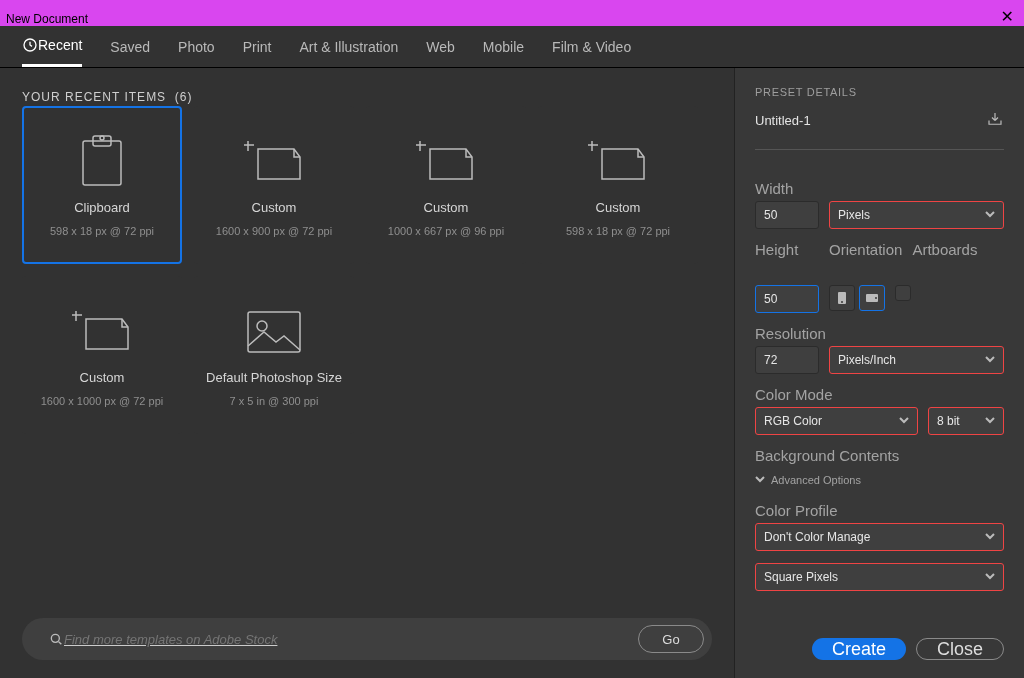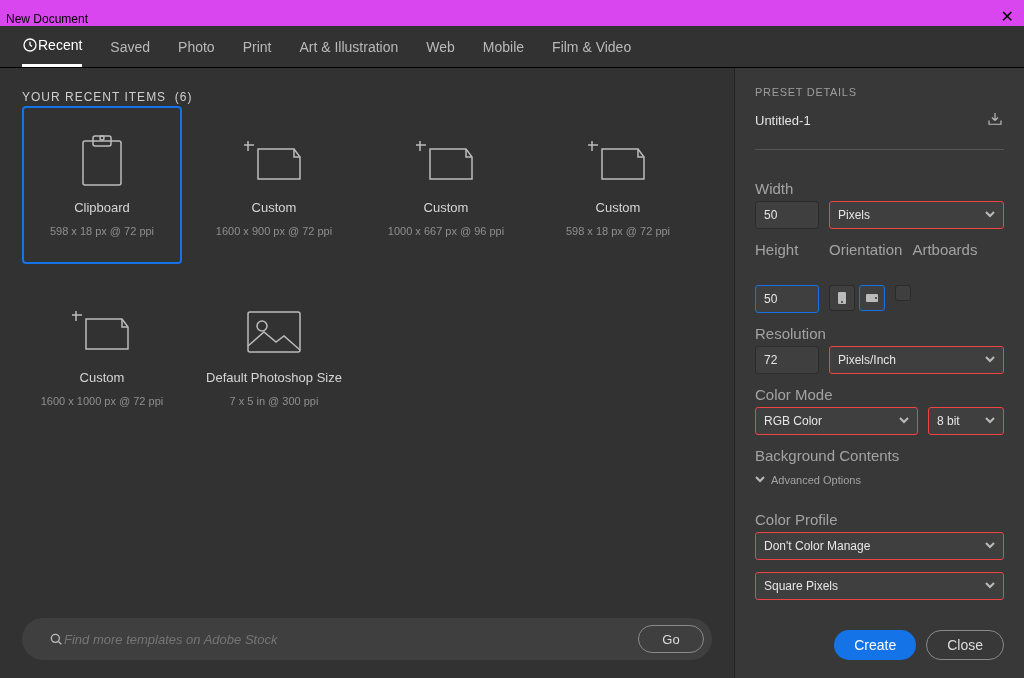--- a/index.html
+++ b/index.html
@@ -15,44 +15,44 @@
   .sectionlabel { color:#cfcfcf; font-size:12px; letter-spacing:1px; margin-bottom:2px;}
   .grid { display:flex; flex-wrap:wrap; gap:12px; }
   .card { width:160px; height:158px; background:#323232; border:1px solid transparent; border-radius:4px; display:flex; flex-direction:column; align-items:center; justify-content:center; gap:10px; cursor:pointer;}
   .card.selected{ border:2px solid #1473e6; }
   .card .ico{ width:68px; height:56px; display:flex; align-items:center; justify-content:center; }
   .card .ico svg{stroke:#bcbcbc;fill:none;stroke-width:1.5;}
   .card .t1{ color:#d6d6d6; font-size:13px;}
   .card .t2{ color:#8f8f8f; font-size:11px;}
   .searchbar{ position:absolute; bottom:18px; left:22px; right:22px; height:42px; background:#3f3f3f; border-radius:21px; display:flex; align-items:center; padding:0 8px 0 42px;}
   .searchbar svg{position:absolute;left:26px;width:16px;height:16px;stroke:#bbb;fill:none;stroke-width:2;}
-  .searchbar input{flex:1;background:transparent;border:none;color:#ccc;font-size:13px;font-style:italic;outline:none;}
+  .searchbar input{flex:1;background:transparent;border:none;color:#ccc;font-size:13px;font-style:italic;outline:none;text-decoration:underline;}
   .gobtn{width:66px;height:28px;border-radius:14px;border:1px solid #8a8a8a;background:transparent;color:#ddd;font-size:13px;cursor:pointer;}
 
   .right{ width:290px; background:#383838; border-left:1px solid #222; padding:18px 20px; font-size:12px; overflow:hidden; display:flex; flex-direction:column;}
   .right .hdr{color:#9e9e9e; font-size:11px; letter-spacing:.7px; margin-bottom:12px;}
   .namefield{display:flex;align-items:center;justify-content:space-between;border-bottom:1px solid #555;padding-bottom:18px;margin-bottom:30px;}
   .namefield span{color:#e4e4e4;font-size:13px;}
   .dl-ico svg{width:18px;height:18px;stroke:#bbb;fill:none;stroke-width:1.6;}
   .lbl{color:#a3a3a3;font-size:15px;margin-bottom:4px;display:block;}
   .row{display:flex;gap:10px;margin-bottom:12px;}
   .numbox{width:64px;height:28px;background:#3f3f3f;border:1px solid #2b2b2b;color:#e6e6e6;font-size:12px;padding:0 8px;border-radius:3px;outline:none;}
   .numbox.focus{border:1px solid #1473e6;}
   .select{flex:1;height:28px;background:#3f3f3f;border:1px solid #ef4444;color:#e6e6e6;font-size:12px;padding:0 8px;border-radius:3px;display:flex;align-items:center;justify-content:space-between;cursor:pointer;}
   .select.small{flex:none;width:76px;}
   .chev svg{width:10px;height:10px;stroke:#bbb;fill:none;stroke-width:2;}
   .orient{display:flex;gap:4px;}
   .orientbtn{width:26px;height:26px;background:#3f3f3f;border:1px solid #2b2b2b;border-radius:3px;display:flex;align-items:center;justify-content:center;cursor:pointer;}
   .orientbtn.sel{border:1px solid #1473e6;}
   .orientbtn svg{width:14px;height:14px;fill:#bbb;}
   .cbx{width:16px;height:16px;background:#3f3f3f;border:1px solid #2b2b2b;border-radius:3px;cursor:pointer;}
   .swatch{width:26px;height:26px;background:#fff;border:1px solid #2b2b2b;border-radius:3px;margin-left:8px;}
-  .adv{color:#a3a3a3;font-size:11px;margin:6px 0 25px;display:flex;align-items:center;gap:6px;cursor:pointer;}
+  .adv{color:#a3a3a3;font-size:11px;margin:6px 0 16px;display:flex;align-items:center;gap:6px;cursor:pointer;}
   .footer{margin-top:auto;display:flex;gap:10px;justify-content:flex-end;padding-top:14px;}
-  .btn{height:30px;padding:0 20px;border-radius:15px;font-size:14px;cursor:pointer;border:none;}
+  .btn{height:22px;padding:0 20px;border-radius:15px;font-size:18px;cursor:pointer;border:none;}
   .btn-primary{background:#1473e6;color:#fff;}
   .btn-sec{background:transparent;border:1px solid #8a8a8a;color:#ddd;}
   .col3{display:flex;gap:10px;margin-bottom:23px;}
 </style>
 </head>
 <body>
 
 <div class="titlebar">
   <span>New Document</span>
   <span class="close">✕</span>

